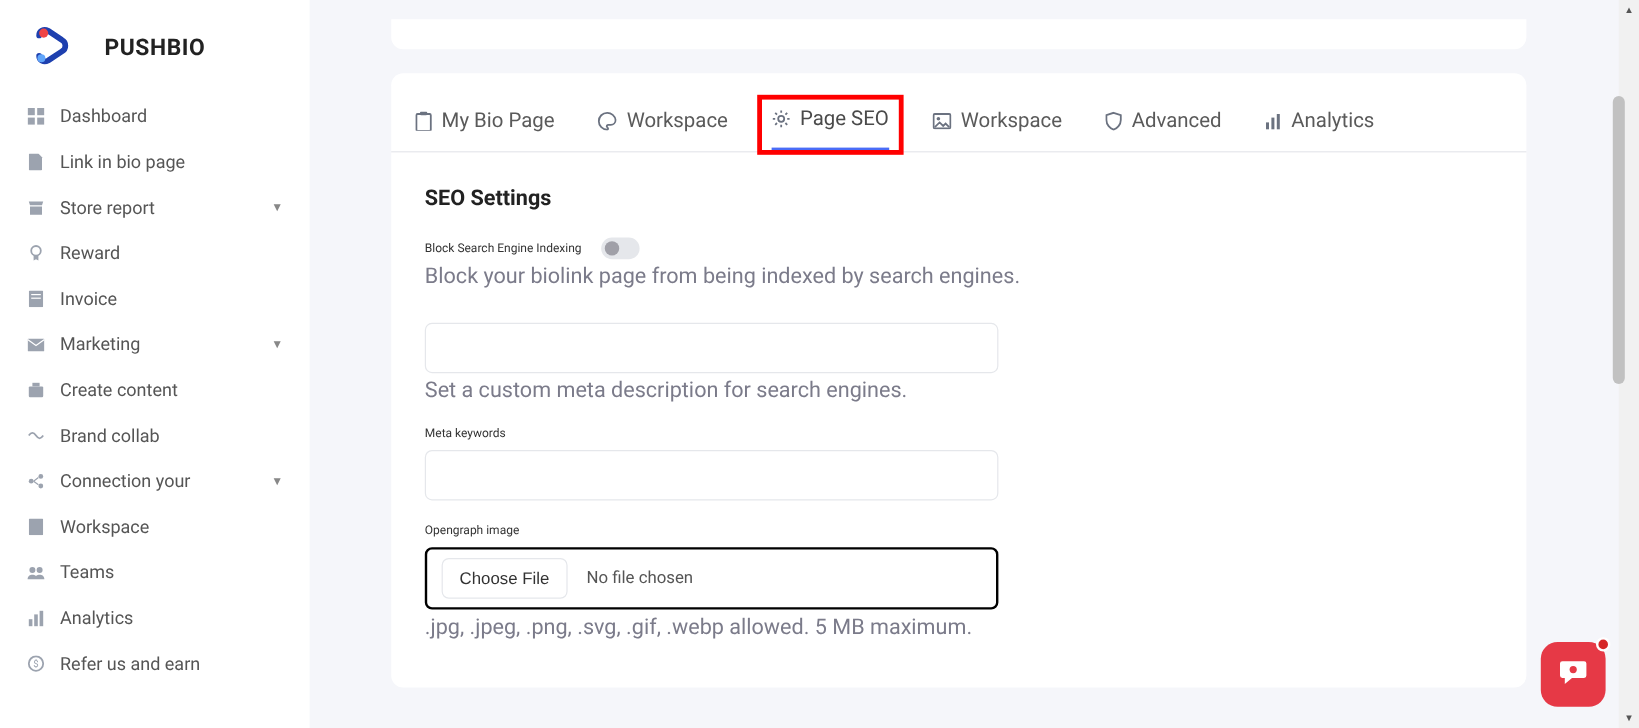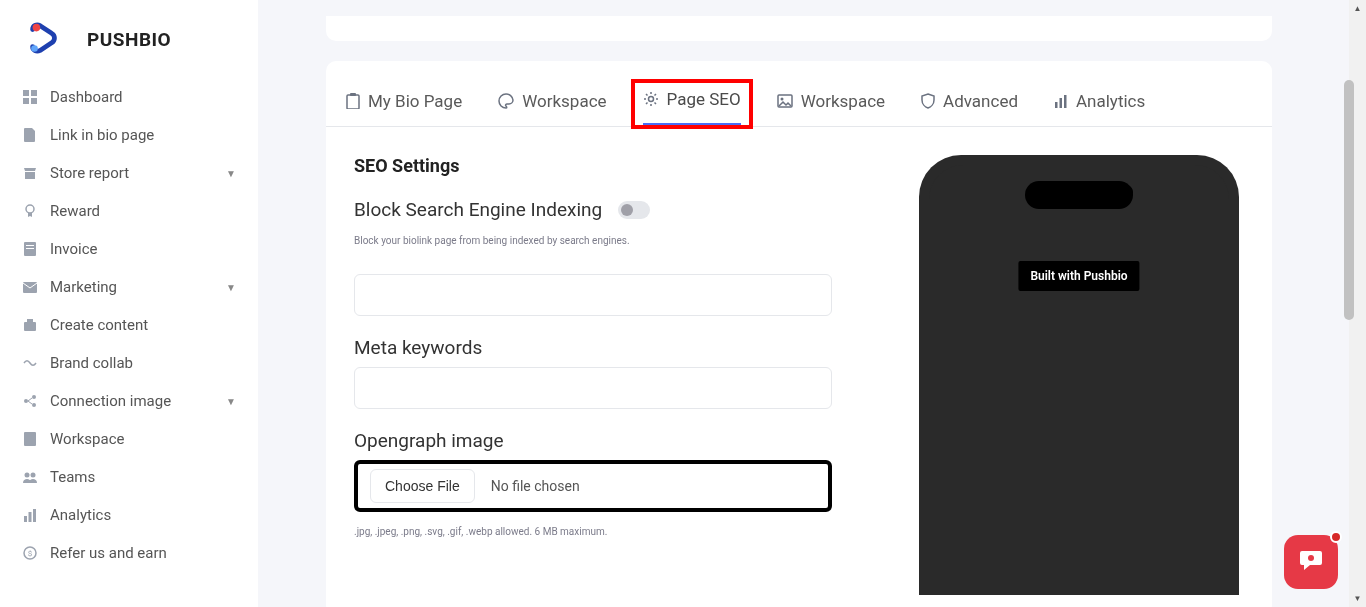--- a/index.html
+++ b/index.html
@@ -135,27 +135,27 @@
     .form-row {
       margin-bottom: 20px;
     }
     .toggle-row {
       display: flex;
       align-items: center;
       gap: 16px;
       margin-bottom: 4px;
     }
     .label {
-      font-size: 19px;
+      font-size: 10px;
       color: #333;
     }
     .helper {
-      font-size: 10px;
+      font-size: 18px;
       color: #7b7b8a;
-      margin-top: 14px;
+      margin-top: 4px;
     }
     .toggle {
       position: relative;
       width: 32px;
       height: 18px;
       background: #e5e7eb;
       border-radius: 10px;
       cursor: pointer;
     }
     .toggle .knob {
@@ -172,21 +172,21 @@
       height: 42px;
       border: 1px solid #e5e7eb;
       border-radius: 6px;
       padding: 0 12px;
       font-size: 14px;
       margin-top: 8px;
     }
     .file-row {
       width: 478px;
       height: 52px;
-      border: 4px solid #000000;
+      border: 2px solid #000000;
       border-radius: 6px;
       display: flex;
       align-items: center;
       padding: 0 12px;
       gap: 16px;
       margin-top: 8px;
     }
     .file-btn {
       padding: 8px 14px;
       border: 1px solid #e5e7eb;
@@ -398,21 +398,21 @@
     </li>
     <li class="nav-item">
       <span class="ni-icon">
           <svg width="14" height="14" viewBox="0 0 14 14">
             <circle cx="3" cy="7" r="2" fill="#9ca3af"></circle>
             <circle cx="11" cy="3" r="2" fill="#9ca3af"></circle>
             <circle cx="11" cy="11" r="2" fill="#9ca3af"></circle>
             <path d="M5 7l4-3M5 7l4 3" stroke="#9ca3af" stroke-width="1"></path>
           </svg>
         </span>
-      <span class="ni-label">Connection image</span>
+      <span class="ni-label">Connection your</span>
       <span class="chev">▼</span>
     </li>
     <li class="nav-item">
       <span class="ni-icon">
           <svg width="12" height="14" viewBox="0 0 12 14">
             <rect x="0" y="0" width="12" height="14" rx="1" fill="#9ca3af"></rect>
           </svg>
         </span>
       <span class="ni-label">Workspace</span>
     </li>
@@ -519,46 +519,38 @@
             <span class="label">Block Search Engine Indexing</span>
             <div class="toggle">
               <div class="knob"></div>
             </div>
           </div>
           <div class="helper">Block your biolink page from being indexed by search engines.</div>
         </div>
 
         <div class="form-row">
           <input class="input" type="text" value="" style="">
+          <div class="helper">Set a custom meta description for search engines.</div>
         </div>
 
         <div class="form-row">
           <div class="label">Meta keywords</div>
           <input class="input" type="text" value="" style="">
         </div>
 
         <div class="form-row">
           <div class="label">Opengraph image</div>
           <div class="file-row">
             <button class="file-btn">Choose File</button>
             <span class="file-status">No file chosen</span>
           </div>
-          <div class="helper">.jpg, .jpeg, .png, .svg, .gif, .webp allowed. 6 MB maximum.</div>
+          <div class="helper">.jpg, .jpeg, .png, .svg, .gif, .webp allowed. 5 MB maximum.</div>
         </div>
       </div>
 
-      <div class="preview-area">
-        <div class="phone">
-          <div class="phone-inner">
-            <div class="notch"></div>
-            <div class="cam"></div>
-            <div class="built-badge">Built with Pushbio</div>
-          </div>
-        </div>
-      </div>
     </div>
   </div>
 </main>
 
 <div class="scroll-arrows">
   <div class="arrow-up">▲</div>
   <div class="arrow-down">▼</div>
 </div>
 <div class="scroll-thumb"></div>
 

